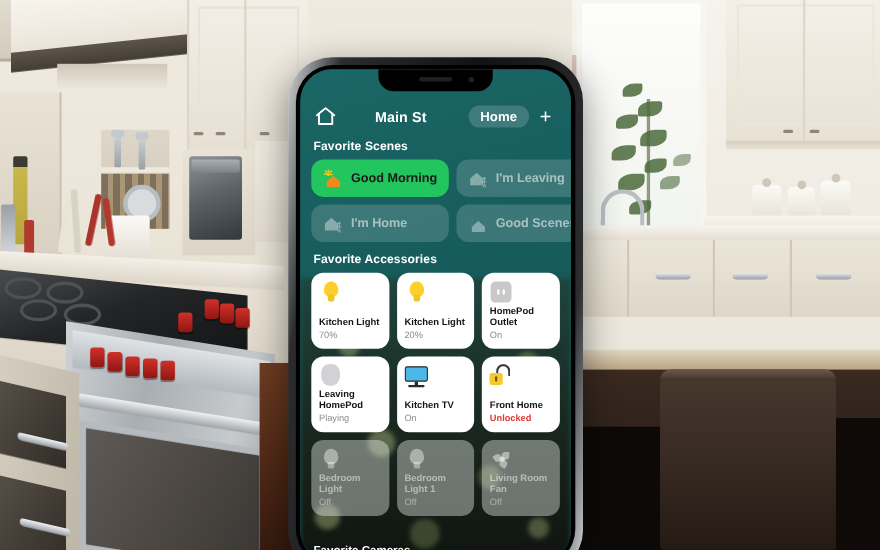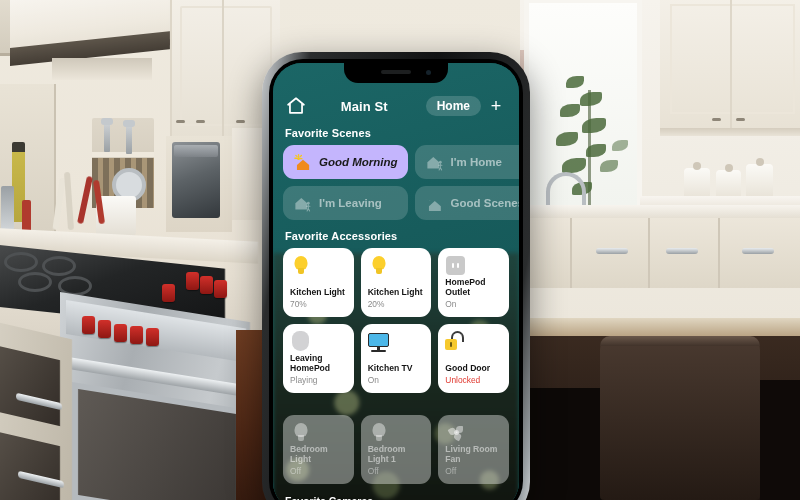--- a/index.html
+++ b/index.html
@@ -224,36 +224,36 @@
 
   
   .content { position:absolute; left:0; right:0; top:58px; bottom:0; z-index:5;
     padding:0 10px; overflow:hidden; }
   .sec-title { color:#fff; font-size:11px; font-weight:700; margin:6px 0 6px 2px;
     letter-spacing:.1px; }
 
   .scene-grid { display:grid; grid-template-columns:1fr 1fr; gap:7px; }
   .scene { height:34px; border-radius:11px; display:flex; align-items:center; gap:7px;
     padding:0 10px; background:rgba(255,255,255,.16); }
-  .scene.active { background:#c4b5fd;font-style:italic; }
+  .scene.active { background:#22c55e; }
   .scene-label { font-size:11.5px; font-weight:700; color:rgba(255,255,255,.55);
     white-space:nowrap; overflow:hidden; }
   .scene.active .scene-label { color:#1a1a1a; }
   .scene-ico { width:19px; height:19px; flex:0 0 19px; position:relative; }
 
   .acc-grid { display:grid; grid-template-columns:repeat(3,1fr); gap:7px; }
   .acc { border-radius:11px; padding:7px 7px 8px; height:69px;
     background:#fff; display:flex; flex-direction:column; }
-  .acc.off { background:rgba(235,238,235,.42);margin-top:15px; }
+  .acc.off { background:rgba(235,238,235,.42); }
   .acc-ico { width:22px; height:22px; position:relative; margin-bottom:auto; }
   .acc-name { font-size:8.6px; font-weight:700; color:#141414; line-height:1.2; }
   .acc-state { font-size:8.4px; color:#8b8b8b; line-height:1.25; margin-top:1px; }
   .acc.off .acc-name { color:rgba(255,255,255,.5); }
   .acc.off .acc-state { color:rgba(255,255,255,.42); }
-  .acc-state.alert { color:#e0382f; }
+  .acc-state.alert { color:#e0382f;font-weight:bold; }
 
   
   .bulb-g { position:absolute; left:50%; top:1px; transform:translateX(-50%);
     width:13px; height:14px; border-radius:50% 50% 42% 42%; background:#fccf2c; }
   .bulb-b { position:absolute; left:50%; top:13px; transform:translateX(-50%);
     width:6px; height:6px; border-radius:0 0 2px 2px; background:#f0c425; }
   .bulb-g.dim { background:rgba(255,255,255,.42); }
   .bulb-b.dim { background:rgba(255,255,255,.38); }
 
   .outlet { position:absolute; left:1px; top:1px; width:19px; height:19px; border-radius:4px;
@@ -454,32 +454,32 @@
           </div>
 
           <div class="scene">
             <span class="scene-ico">
               <svg viewBox="0 0 24 24" width="19" height="19">
                 <path d="M3 11.6 L10.5 5 L18 11.6 V19.6 H3 Z" fill="rgba(255,255,255,.38)"></path>
                 <circle cx="19.4" cy="11.6" r="1.7" fill="rgba(255,255,255,.38)"></circle>
                 <path d="M19.4 13.6 V18.4 M19.4 18.4 L17.8 21.4 M19.4 18.4 L21 21.4 M17.4 15.4 H21.4" stroke="rgba(255,255,255,.38)" stroke-width="1.3" stroke-linecap="round" fill="none"></path>
               </svg>
             </span>
-            <span class="scene-label">I'm Home</span>
+            <span class="scene-label">I'm Leaving</span>
           </div>
 
           <div class="scene">
             <span class="scene-ico">
               <svg viewBox="0 0 24 24" width="19" height="19">
                 <path d="M3 11.6 L10.5 5 L18 11.6 V19.6 H3 Z" fill="rgba(255,255,255,.38)"></path>
                 <circle cx="19.4" cy="11.6" r="1.7" fill="rgba(255,255,255,.38)"></circle>
                 <path d="M19.4 13.6 V18.4 M19.4 18.4 L17.8 21.4 M19.4 18.4 L21 21.4 M17.4 15.4 H21.4" stroke="rgba(255,255,255,.38)" stroke-width="1.3" stroke-linecap="round" fill="none"></path>
               </svg>
             </span>
-            <span class="scene-label">I'm Leaving</span>
+            <span class="scene-label">I'm Home</span>
           </div>
 
           <div class="scene">
             <span class="scene-ico">
               <svg viewBox="0 0 24 24" width="19" height="19">
                 <path d="M2.6 5.4 A3.4 3.4 0 0 0 8.2 7.2 A3.6 3.6 0 0 1 2.6 5.4 Z" fill="rgba(255,255,255,.38)"></path>
                 <path d="M5 15.4 L12.4 8.8 L20 15.4 V21.4 H5 Z" fill="rgba(255,255,255,.38)"></path>
               </svg>
             </span>
             <span class="scene-label">Good Scenes</span>
@@ -532,21 +532,21 @@
             </span>
             <span class="acc-name">Kitchen TV</span>
             <span class="acc-state">On</span>
           </div>
 
           <div class="acc">
             <span class="acc-ico">
               <i class="lock-sh"></i>
                 <i class="lock-b"></i>
             </span>
-            <span class="acc-name">Good Door</span>
+            <span class="acc-name">Front Home</span>
             <span class="acc-state alert">Unlocked</span>
           </div>
 
           <div class="acc off">
             <span class="acc-ico">
               <i class="bulb-g dim"></i>
                 <i class="bulb-b dim"></i>
             </span>
             <span class="acc-name">Bedroom Light</span>
             <span class="acc-state">Off</span>

